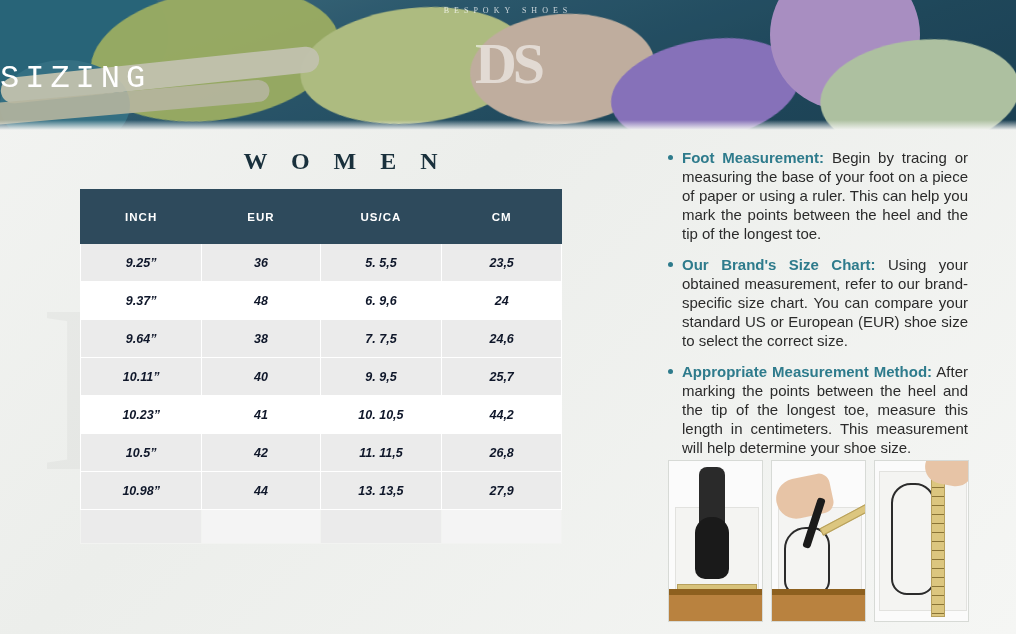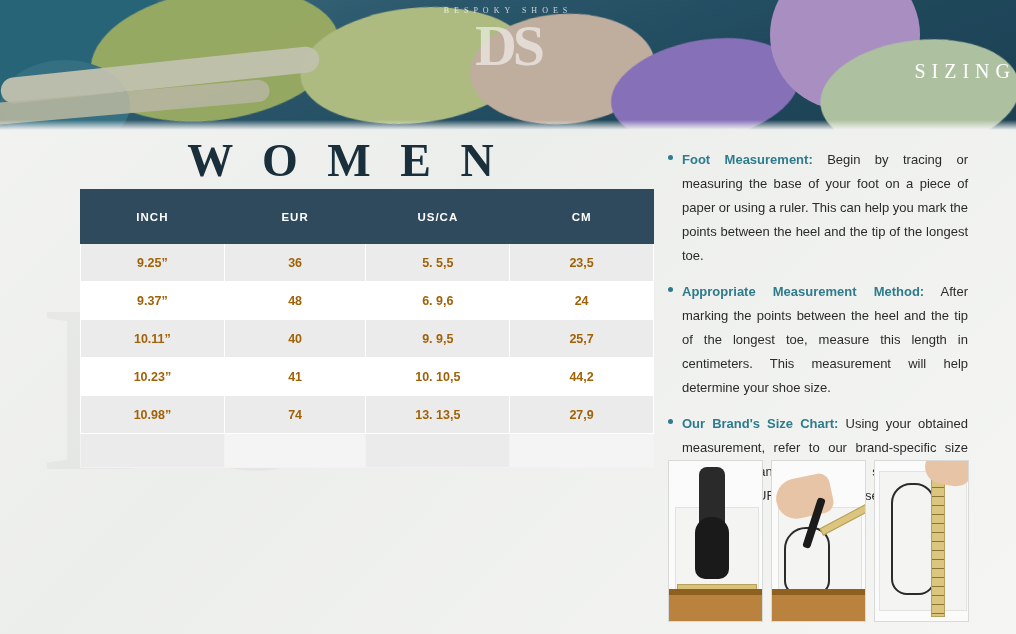--- a/index.html
+++ b/index.html
@@ -34,95 +34,96 @@
   .b8 { left:0px; top:60px; width:130px; height:90px; background:#3b7d91; border-radius: 45% 55% 50% 50%; }
   .stripe { position:absolute; left:0; top:62px; width:320px; height:26px; background:#e7e1c6; transform: rotate(-6deg); border-radius:14px; opacity:.95;}
   .stripe2 { position:absolute; left:-30px; top:92px; width:300px; height:22px; background:#d9d3b4; transform: rotate(-5deg); border-radius:12px; opacity:.9;}
   .hero-dim { position:absolute; inset:0; background: rgba(20,50,65,0.18); }
   .hero-center {
     position:absolute; left:0; right:0; top:6px;
     text-align:center; color:#ffffff;
   }
   .brand-sub {
     font-size: 8px; letter-spacing: 5px; color: rgba(255,255,255,.75);
-    font-family: "Liberation Serif", serif; margin-bottom: 2px;
+    font-family: "Liberation Serif", serif; margin-bottom: 20px;
   }
   .brand-mark {
     font-family: "Liberation Serif", serif;
     font-size: 58px; font-weight: 700; letter-spacing: -4px;
     color: rgba(255,255,255,.55); line-height: 58px;
   }
   .hero-title {
-    position:absolute; left:0; right:0; top:60px; text-align:right;
-    font-family: Liberation Serif, serif;
-    font-size: 20px; letter-spacing: 6px; color:#ffffff;
+    position:absolute; left:0; right:0; top:60px; text-align:left;
+    font-family: Liberation Mono, monospace;
+    font-size: 32px; letter-spacing: 6px; color:#ffffff;
   }
   .hero-bottom-fade {
     position:absolute; left:0; bottom:0; width:100%; height:10px;
     background: linear-gradient(to bottom, rgba(255,255,255,0), #f2f3f1);
   }
 
   
   .content { position:absolute; left:0; top:130px; width:1016px; height:504px; }
 
   .watermark {
     position:absolute; left:40px; top:120px; font-size:240px;
     font-family:"Liberation Serif", serif; color: rgba(0,0,0,0.03);
     letter-spacing:-20px; pointer-events:none;
   }
 
   .section-title {
-    position:absolute; left:80px; top:4px; width:530px;
+    position:absolute; left:80px; top:18px; width:530px;
     text-align:center;
     font-family:"Liberation Serif", serif;
-    font-size: 46px; font-weight:700; letter-spacing: 9px; color:#19303c;
+    font-size: 24px; font-weight:700; letter-spacing: 9px; color:#19303c;
   }
 
   table.size-table {
     position:absolute; left:80px; top:59px;
     border-collapse: collapse;
-    width: 574px;
+    width: 482px;
     font-size: 12px;
   }
   table.size-table th {
     background: #2e4a5c;
     color: #ffffff;
     font-size: 11.5px;
     font-weight: bold;
     letter-spacing: 1px;
     height: 54px;
     border: 1px solid #2e4a5c;
   }
   table.size-table td {
     height: 38px;
     text-align: center;
     font-weight: bold;
     font-size: 12.5px;
-    color: #a16207;
+    color: #0f172a;
     border: 1px solid #ffffff;
+    font-style: italic;
   }
   table.size-table tr.odd td { background: #ebebeb; }
   table.size-table tr.even td { background: #ffffff; }
   table.size-table tr.tail td { background: #ebebeb; height: 34px; border-color:#f2f3f1;}
   table.size-table tr.tail td:nth-child(2),
   table.size-table tr.tail td:nth-child(4) { background: #f4f4f4; }
   table.size-table col.c1 { width: 133px; }
   table.size-table col.c2 { width: 131px; }
   table.size-table col.c3 { width: 133px; }
   table.size-table col.c4 { width: 133px; }
 
   
   .right { position:absolute; left:668px; top:18px; width:300px; }
   ul.notes { list-style:none; margin:0; padding:0; }
   ul.notes li {
     position: relative;
     padding-left: 14px;
     margin-bottom: 12px;
-    font-size: 13px;
-    line-height: 24px;
+    font-size: 15px;
+    line-height: 19px;
     color: #2b2b2b;
     text-align: justify;
   }
   ul.notes li:before {
     content: "";
     position:absolute; left:0; top:7px;
     width:5px; height:5px; border-radius:50%;
     background:#2e7b8c;
   }
   .note-head { color:#2e7b8c; font-weight:bold; }
@@ -210,56 +211,68 @@
           <td>5. 5,5</td>
           <td>23,5</td>
         </tr>
         <tr class="even">
           <td>9.37”</td>
           <td>48</td>
           <td>6. 9,6</td>
           <td>24</td>
         </tr>
         <tr class="odd">
+          <td>9.64”</td>
+          <td>38</td>
+          <td>7. 7,5</td>
+          <td>24,6</td>
+        </tr>
+        <tr class="odd">
           <td>10.11”</td>
           <td>40</td>
           <td>9. 9,5</td>
           <td>25,7</td>
         </tr>
         <tr class="even">
           <td>10.23”</td>
           <td>41</td>
           <td>10. 10,5</td>
           <td>44,2</td>
         </tr>
         <tr class="odd">
+          <td>10.5”</td>
+          <td>42</td>
+          <td>11. 11,5</td>
+          <td>26,8</td>
+        </tr>
+        <tr class="odd">
           <td>10.98”</td>
-          <td>74</td>
+          <td>44</td>
           <td>13. 13,5</td>
           <td>27,9</td>
         </tr>
         <tr class="tail">
           <td></td>
           <td></td>
           <td></td>
           <td></td>
         </tr>
       </tbody>
     </table>
 
     <div class="right">
       <ul class="notes">
         <li>
           <span class="note-head">Foot Measurement:</span><span> Begin by tracing or measuring the base of your foot on a piece of paper or using a ruler. This can help you mark the points between the heel and the tip of the longest toe.</span>
         </li>
         <li>
-          <span class="note-head">Appropriate Measurement Method:</span><span> After marking the points between the heel and the tip of the longest toe, measure this length in centimeters. This measurement will help determine your shoe size.</span>
+          <span class="note-head">Our Brand's Size Chart:</span><span> Using your obtained measurement, refer to our brand-specific size chart. You can compare your standard US or European (EUR) shoe size to select the correct size.</span>
         </li>
         <li>
-          <span class="note-head">Our Brand's Size Chart:</span><span> Using your obtained measurement, refer to our brand-specific size chart. You can compare your standard US or European (EUR) shoe size to select the correct size.</span>
+          <span class="note-head">Appropriate Measurement Method:</span><span> After marking the points between the heel and the tip of the longest toe, measure this length in centimeters. This measurement will help determine your shoe size.</span>
         </li>
       </ul>
     </div>
 
     <div class="photos">
       <div class="photo p1">
         <div class="paper"></div>
         <div class="leg"></div>
         <div class="foot"></div>
         <div class="ruler"></div>

